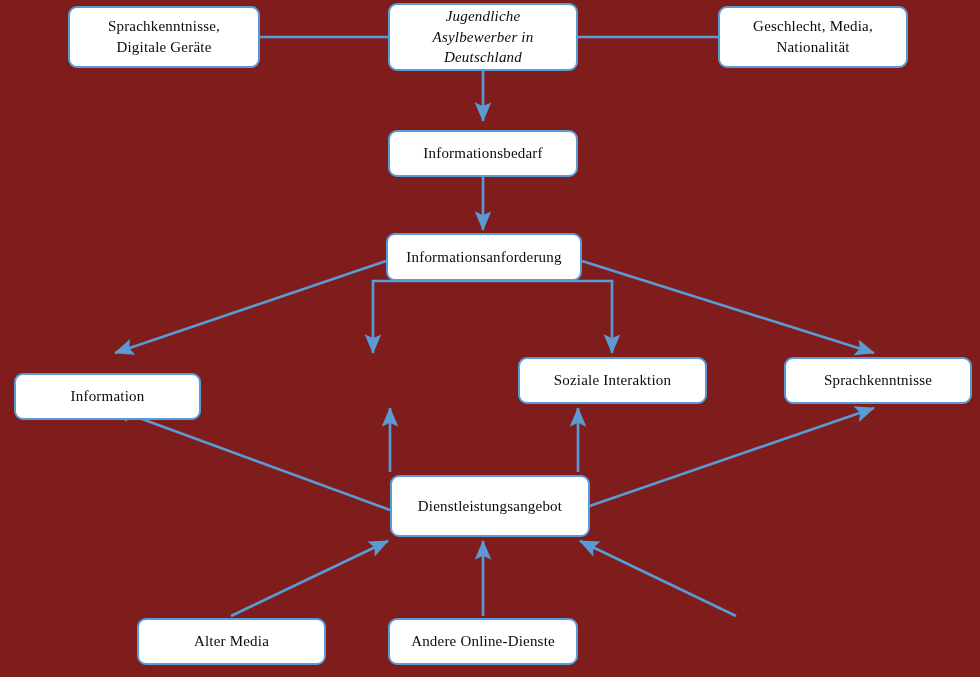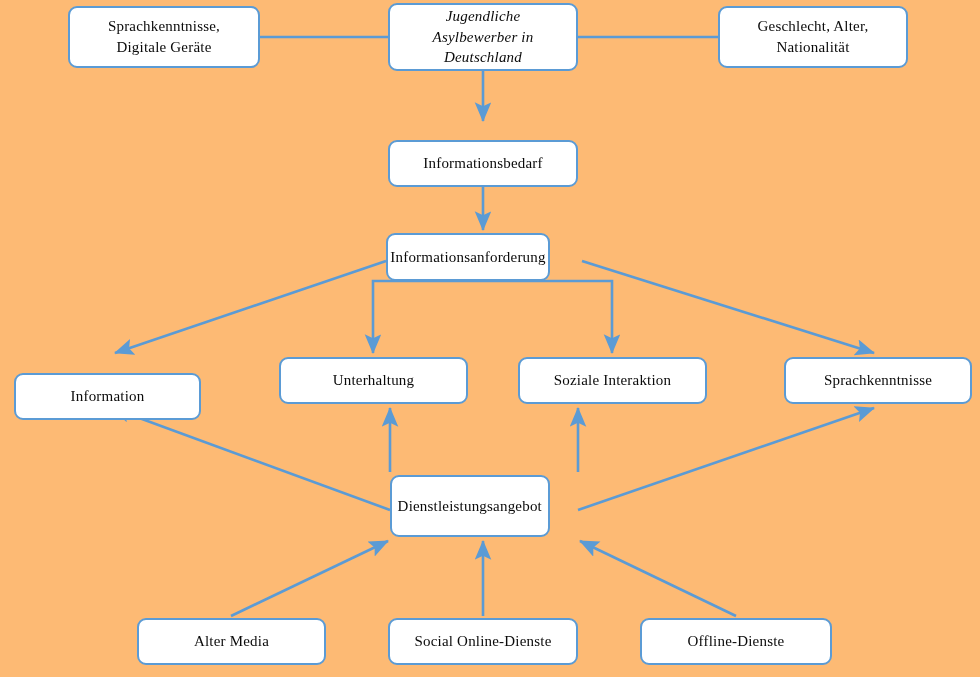--- a/index.html
+++ b/index.html
@@ -41,21 +41,21 @@
     z-index: 2;
   }
   .node .label {
     display: block;
     white-space: pre-line;
   }
 </style>
 </head>
 <body>
 
-<div id="canvas" style="background: #fdba74;">
+<div id="canvas" style="background: #7f1d1d;">
 
   <svg id="edges" viewBox="0 0 980 677" xmlns="http://www.w3.org/2000/svg">
     <defs>
       <marker id="arrowhead" markerWidth="9" markerHeight="9" refX="7.2" refY="3.2" orient="auto" markerUnits="strokeWidth">
         <path d="M0,0 L7.6,3.2 L0,6.4 L1.5,3.2 Z" fill="#5b9bd5"></path>
       </marker>
     </defs>
 
     <path d="M260,37 L388,37" stroke="#5b9bd5" stroke-width="2.6" fill="none"></path>
 
@@ -91,47 +91,41 @@
   <div class="node" style="left: 68px; top: 6px; width: 192px; height: 62px; border-color: rgb(91, 155, 213); background: rgb(255, 255, 255); color: rgb(10, 10, 10);">
     <span class="label">Sprachkenntnisse,
 Digitale Geräte</span>
   </div>
   <div class="node" style="left: 388px; top: 3px; width: 190px; height: 68px; border-color: rgb(91, 155, 213); background: rgb(255, 255, 255); color: rgb(10, 10, 10); font-style: italic;">
     <span class="label">Jugendliche
 Asylbewerber in
 Deutschland</span>
   </div>
   <div class="node" style="left: 718px; top: 6px; width: 190px; height: 62px; border-color: rgb(91, 155, 213); background: rgb(255, 255, 255); color: rgb(10, 10, 10);">
-    <span class="label">Geschlecht, Alter,
+    <span class="label">Geschlecht, Media,
 Nationalität</span>
   </div>
-  <div class="node" style="left: 388px; top: 140px; width: 190px; height: 47px; border-color: rgb(91, 155, 213); background: rgb(255, 255, 255); color: rgb(10, 10, 10);">
+  <div class="node" style="left: 388px; top: 130px; width: 190px; height: 47px; border-color: rgb(91, 155, 213); background: rgb(255, 255, 255); color: rgb(10, 10, 10);">
     <span class="label">Informationsbedarf</span>
   </div>
-  <div class="node" style="left: 386px; top: 233px; width: 164px; height: 48px; border-color: rgb(91, 155, 213); background: rgb(255, 255, 255); color: rgb(10, 10, 10);">
+  <div class="node" style="left: 386px; top: 233px; width: 196px; height: 48px; border-color: rgb(91, 155, 213); background: rgb(255, 255, 255); color: rgb(10, 10, 10);">
     <span class="label">Informationsanforderung</span>
   </div>
   <div class="node" style="left: 14px; top: 357px; width: 187px; height: 47px; border-color: rgb(91, 155, 213); background: rgb(255, 255, 255); color: rgb(10, 10, 10); margin-top: 16px;">
     <span class="label">Information</span>
-  </div>
-  <div class="node" style="left: 279px; top: 357px; width: 189px; height: 47px; border-color: rgb(91, 155, 213); background: rgb(255, 255, 255); color: rgb(10, 10, 10);">
-    <span class="label">Unterhaltung</span>
   </div>
   <div class="node" style="left: 518px; top: 357px; width: 189px; height: 47px; border-color: rgb(91, 155, 213); background: rgb(255, 255, 255); color: rgb(10, 10, 10);">
     <span class="label">Soziale Interaktion</span>
   </div>
   <div class="node" style="left: 784px; top: 357px; width: 188px; height: 47px; border-color: rgb(91, 155, 213); background: rgb(255, 255, 255); color: rgb(10, 10, 10);">
     <span class="label">Sprachkenntnisse</span>
   </div>
-  <div class="node" style="left: 390px; top: 475px; width: 160px; height: 62px; border-color: rgb(91, 155, 213); background: rgb(255, 255, 255); color: rgb(10, 10, 10); justify-content: flex-end;">
+  <div class="node" style="left: 390px; top: 475px; width: 200px; height: 62px; border-color: rgb(91, 155, 213); background: rgb(255, 255, 255); color: rgb(10, 10, 10);">
     <span class="label">Dienstleistungsangebot</span>
   </div>
   <div class="node" style="left: 137px; top: 618px; width: 189px; height: 47px; border-color: rgb(91, 155, 213); background: rgb(255, 255, 255); color: rgb(10, 10, 10);">
     <span class="label">Alter Media</span>
   </div>
   <div class="node" style="left: 388px; top: 618px; width: 190px; height: 47px; border-color: rgb(91, 155, 213); background: rgb(255, 255, 255); color: rgb(10, 10, 10);">
-    <span class="label">Social Online-Dienste</span>
-  </div>
-  <div class="node" style="left: 640px; top: 618px; width: 192px; height: 47px; border-color: rgb(91, 155, 213); background: rgb(255, 255, 255); color: rgb(10, 10, 10);">
-    <span class="label">Offline-Dienste</span>
+    <span class="label">Andere Online-Dienste</span>
   </div>
 
 </div>
 
 </body></html>

